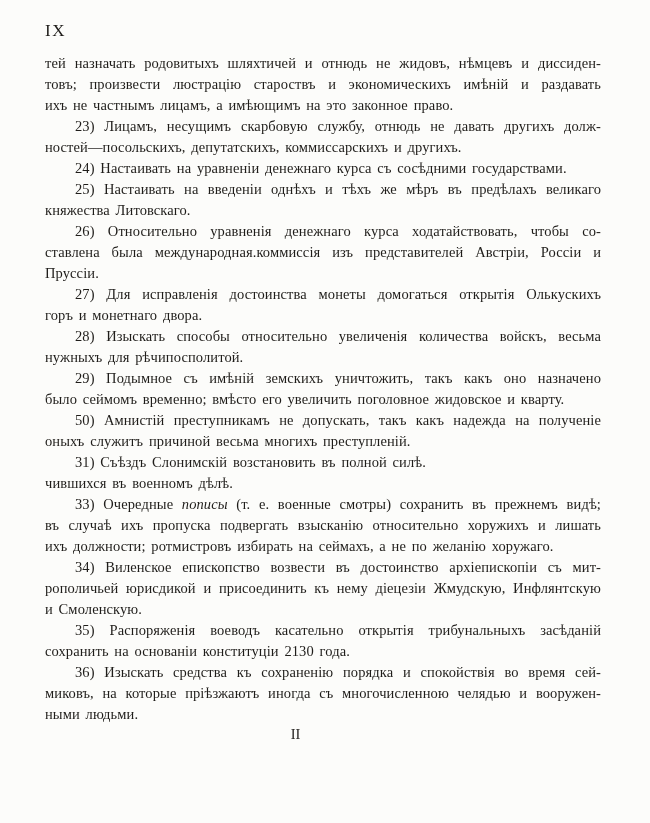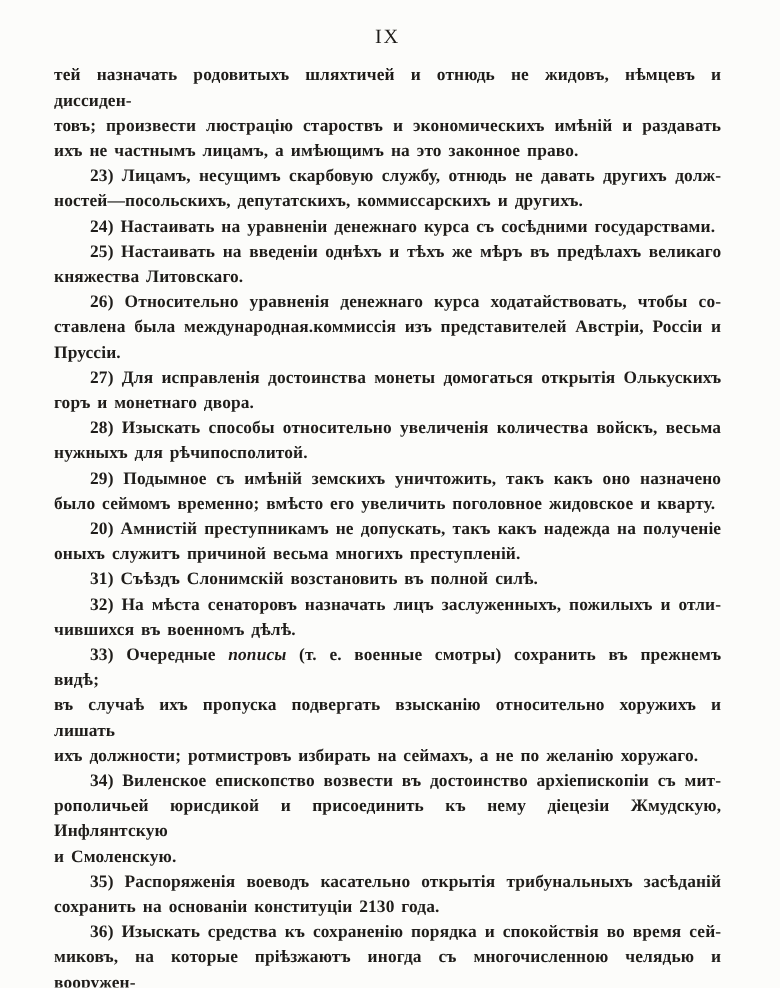--- a/index.html
+++ b/index.html
@@ -14,39 +14,38 @@
     color:var(--ink);
     overflow:hidden;
   }
   .page{
     box-sizing:border-box;
     width:650px;height:823px;
     padding:20px 49px 0 45px;
     position:relative;
   }
   .running-head{
-    text-align:center;
+    text-align:left;
     font-size:17px;
     letter-spacing:1.5px;
     font-weight:normal;
     height:22px;
     line-height:22px;
   }
   .text-block{
     margin-top:11px;
     font-size:14.5px;
     line-height:21px;
     letter-spacing:0.1px;
     word-spacing:2px;
   }
   .para{margin:0;padding:0;}
   .line{
     text-align:justify;
     text-align-last:justify;
-    font-weight:bold;
   }
   .line.last{
     text-align-last:left;
   }
   .para.indent .line.first{
     text-indent:30px;
   }
   .it{font-style:italic;}
   .signature{
     margin-top:-1px;
@@ -90,28 +89,27 @@
       </div>
       <div class="para indent">
         <div class="line first">28) Изыскать способы относительно увеличенія количества войскъ, весьма</div>
         <div class="line last">нужныхъ для рѣчипосполитой.</div>
       </div>
       <div class="para indent">
         <div class="line first">29) Подымное съ имѣній земскихъ уничтожить, такъ какъ оно назначено</div>
         <div class="line last">было сеймомъ временно; вмѣсто его увеличить поголовное жидовское и кварту.</div>
       </div>
       <div class="para indent">
-        <div class="line first">20) Амнистій преступникамъ не допускать, такъ какъ надежда на полученіе</div>
+        <div class="line first">50) Амнистій преступникамъ не допускать, такъ какъ надежда на полученіе</div>
         <div class="line last">оныхъ служитъ причиной весьма многихъ преступленій.</div>
       </div>
       <div class="para indent">
         <div class="line first last">31) Съѣздъ Слонимскій возстановить въ полной силѣ.</div>
       </div>
       <div class="para indent">
-        <div class="line first">32) На мѣста сенаторовъ назначать лицъ заслуженныхъ, пожилыхъ и отли-</div>
         <div class="line last">чившихся въ военномъ дѣлѣ.</div>
       </div>
       <div class="para indent">
         <div class="line first"><span>33) Очередные </span><span class="it">пописы</span><span> (т. е. военные смотры) сохранить въ прежнемъ видѣ;</span></div>
         <div class="line">въ случаѣ ихъ пропуска подвергать взысканію относительно хоружихъ и лишать</div>
         <div class="line last">ихъ должности; ротмистровъ избирать на сеймахъ, а не по желанію хоружаго.</div>
       </div>
       <div class="para indent">
         <div class="line first">34) Виленское епископство возвести въ достоинство архіепископіи съ мит-</div>
         <div class="line">рополичьей юрисдикой и присоединить къ нему діецезіи Жмудскую, Инфлянтскую</div>

